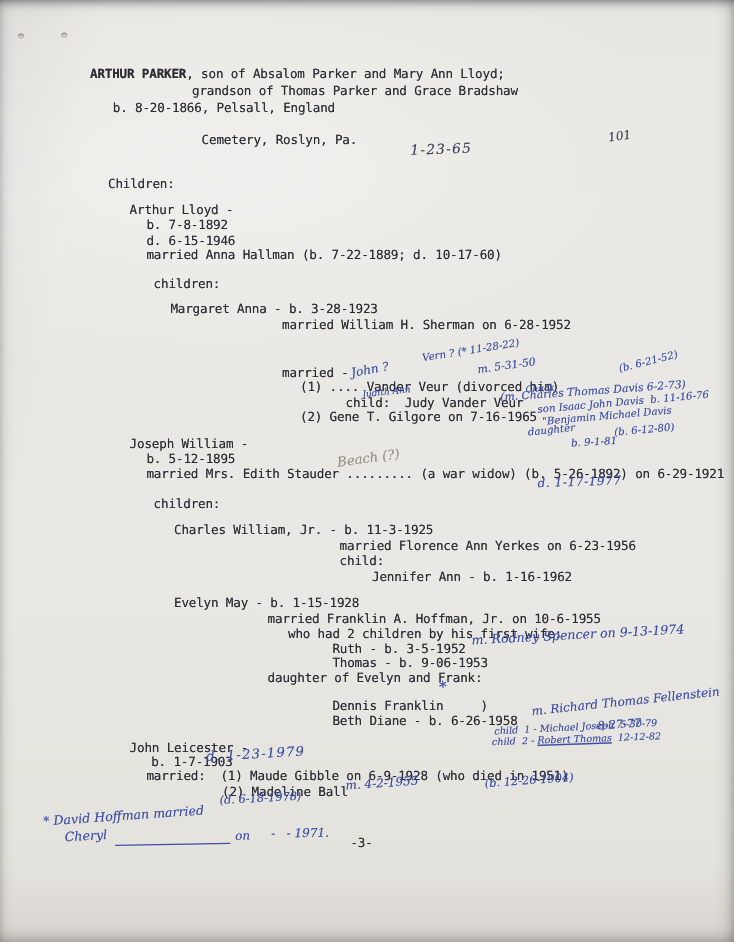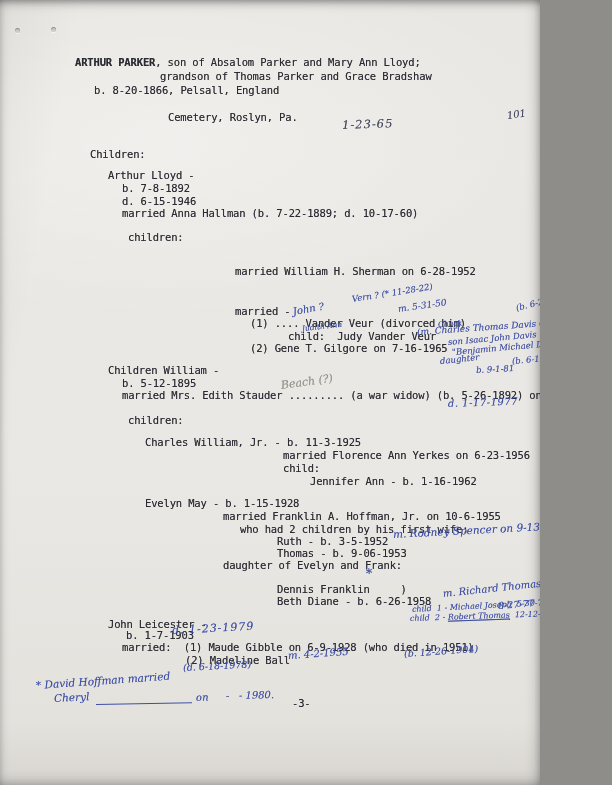--- a/index.html
+++ b/index.html
@@ -1,17 +1,17 @@
 <!DOCTYPE html>
 <html><head>
 <meta charset="utf-8">
 <style>
   html,body{margin:0;padding:0;background:#8f8d89;}
   #page{
-    position:relative;width:540px;height:785px;overflow:hidden;
+    position:relative;width:612px;height:785px;overflow:hidden;
     background:
       radial-gradient(ellipse 700px 300px at 30% 18%, rgba(255,255,255,.35), rgba(255,255,255,0) 60%),
       linear-gradient(100deg, rgba(0,0,0,.05), rgba(0,0,0,0) 12%),
       linear-gradient(to bottom, #dcdad6 0, #e9e7e3 14px, #eae8e4 60%, #e4e2dd 92%, #d8d5d0 100%),
       #e8e6e2;
     box-shadow: inset 0 6px 8px -5px rgba(40,40,45,.55), inset -10px 0 14px -10px rgba(60,60,60,.5), inset 0 -10px 14px -10px rgba(60,60,60,.45), inset 8px 0 12px -10px rgba(60,60,60,.35);
     font-family:"DejaVu Sans Mono","Liberation Mono",monospace;
   }
   .tl{
     position:absolute;white-space:pre;font-size:10.5px;letter-spacing:-0.15px;
@@ -46,26 +46,27 @@
   <div class="tl" style="left:94px;top:84px">b. 8-20-1866, Pelsall, England</div>
   <div class="tl" style="left:168px;top:111px">Cemetery, Roslyn, Pa.</div>
 
 
   <div class="tl" style="left:90px;top:148px">Children:</div>
   <div class="tl" style="left:108px;top:169px">Arthur Lloyd -</div>
   <div class="tl" style="left:122px;top:182px">b. 7-8-1892</div>
   <div class="tl" style="left:122px;top:195px">d. 6-15-1946</div>
   <div class="tl" style="left:122px;top:207px">married Anna Hallman (b. 7-22-1889; d. 10-17-60)</div>
   <div class="tl" style="left:128px;top:231px">children:</div>
+  <div class="tl" style="left:142px;top:252px">Margaret Anna - b. 3-28-1923</div>
   <div class="tl" style="left:235px;top:265px">married William H. Sherman on 6-28-1952</div>
   <div class="tl" style="left:235px;top:305px">married -</div>
   <div class="tl" style="left:250px;top:317px">(1) .... Vander Veur (divorced him)</div>
   <div class="tl" style="left:288px;top:330px">child:  Judy Vander Veur</div>
   <div class="tl" style="left:250px;top:342px">(2) Gene T. Gilgore on 7-16-1965</div>
-  <div class="tl" style="left:108px;top:364px">Children William -</div>
+  <div class="tl" style="left:108px;top:364px">Joseph William -</div>
   <div class="tl" style="left:122px;top:377px">b. 5-12-1895</div>
   <div class="tl" style="left:122px;top:389px">married Mrs. Edith Stauder ......... (a war widow) (b. 5-26-1892) on 6-29-1921</div>
   <div class="tl" style="left:128px;top:414px">children:</div>
   <div class="tl" style="left:145px;top:436px">Charles William, Jr. - b. 11-3-1925</div>
   <div class="tl" style="left:283px;top:449px">married Florence Ann Yerkes on 6-23-1956</div>
   <div class="tl" style="left:283px;top:462px">child:</div>
   <div class="tl" style="left:310px;top:475px">Jennifer Ann - b. 1-16-1962</div>
   <div class="tl" style="left:145px;top:497px">Evelyn May - b. 1-15-1928</div>
   <div class="tl" style="left:223px;top:510px">married Franklin A. Hoffman, Jr. on 10-6-1955</div>
   <div class="tl" style="left:240px;top:523px">who had 2 children by his first wife:</div>
@@ -109,15 +110,15 @@
 
   <div class="hw" style="left:172px;top:624px;font-size:11px;transform:rotate(-3deg);letter-spacing:1px">d. 1-23-1979</div>
   <div class="hw" style="left:288px;top:650px;font-size:10px;transform:rotate(-4deg)">m. 4-2-1955</div>
   <div class="hw" style="left:404px;top:648px;font-size:9.5px;transform:rotate(-4deg)">(b. 12-26-1904)</div>
   <div class="hw" style="left:183px;top:662px;font-size:9.5px;transform:rotate(-3deg)">(d. 6-18-1978)</div>
 
   <div class="hw" style="left:36px;top:679px;font-size:10.5px;transform:rotate(-4deg)">* David Hoffman married</div>
   <div class="hw" style="left:54px;top:692px;font-size:10.5px;transform:rotate(-3deg)">Cheryl</div>
   <div class="inkline" style="left:96px;top:704px;width:96px;transform:rotate(-1deg)"></div>
   <div class="hw" style="left:196px;top:692px;font-size:10px;transform:rotate(-2deg)">on</div>
-  <div class="hw" style="left:226px;top:690px;font-size:10px;transform:rotate(-1deg)">-   - 1980.</div>
+  <div class="hw" style="left:226px;top:690px;font-size:10px;transform:rotate(-1deg)">-   - 1971.</div>
 
 </div>
 
 </body></html>

